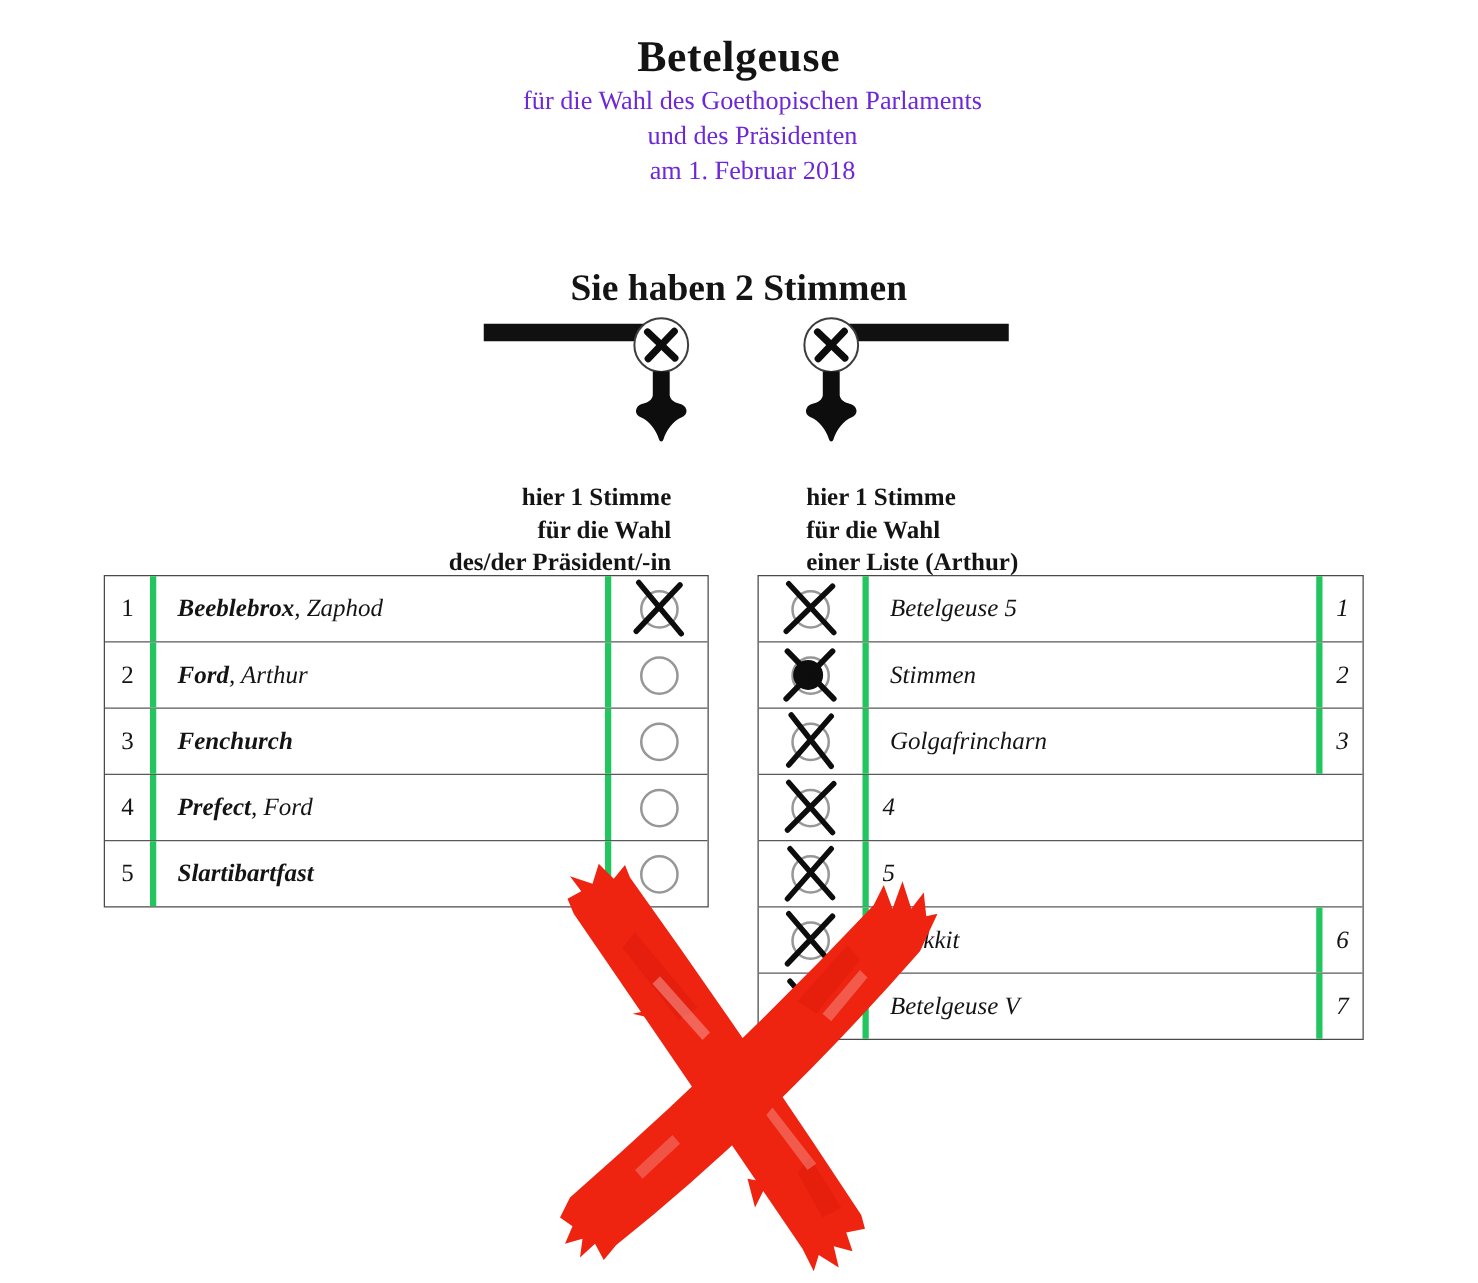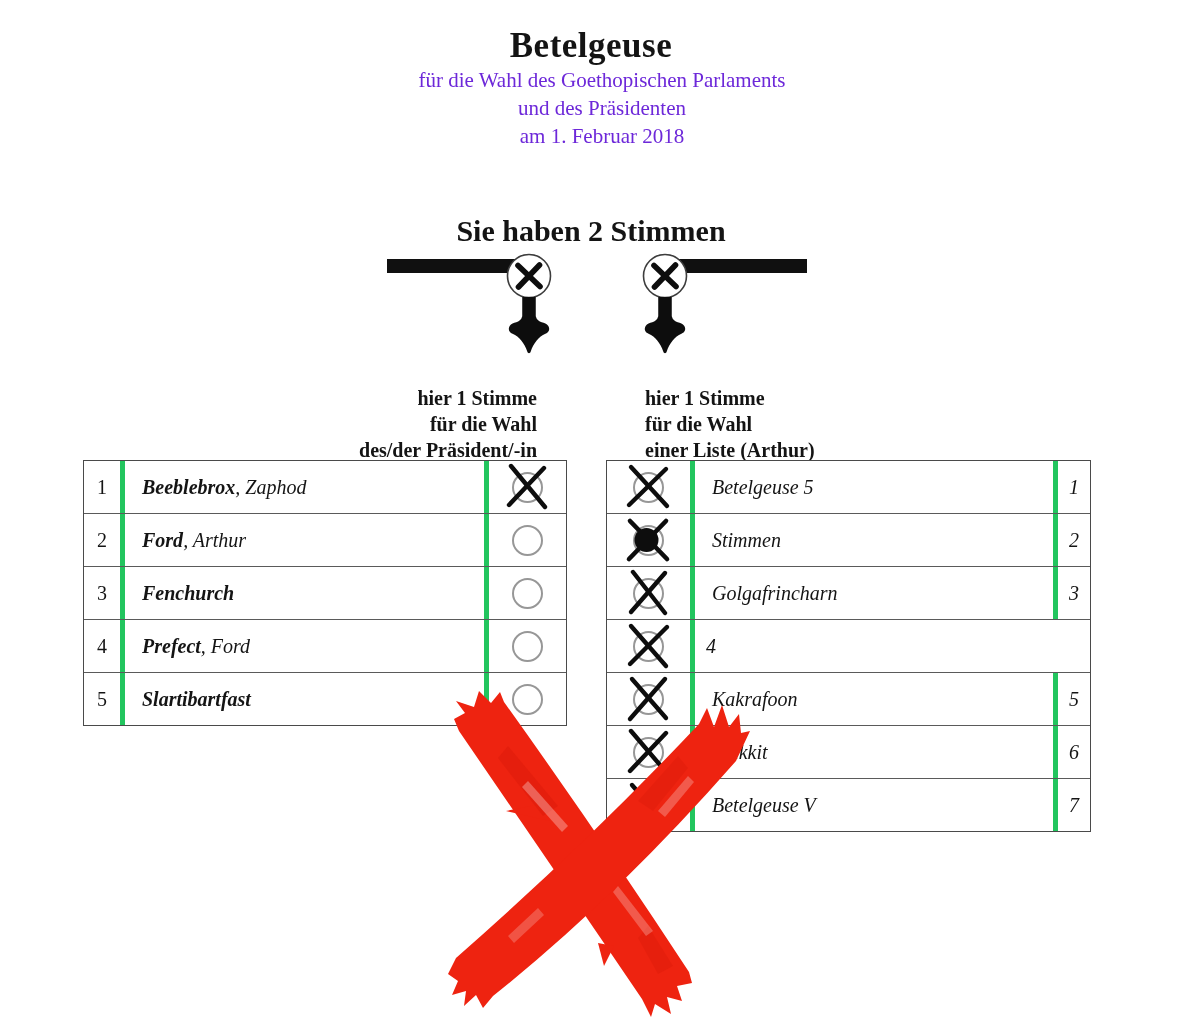--- a/index.html
+++ b/index.html
@@ -210,21 +210,20 @@
     </div>
 
     <div class="row">
       <div class="cell mark-cell">
         <div class="vote-circle"></div>
         <svg class="mark-svg" viewBox="0 0 48 48">
           <line x1="7" y1="4" x2="41" y2="43" stroke="#0d0d0d" stroke-width="4.4" stroke-linecap="round"></line>
           <line x1="40" y1="4" x2="5" y2="44" stroke="#0d0d0d" stroke-width="4.4" stroke-linecap="round"></line>
         </svg>
       </div>
-      <div class="cell name-cell">Kakrafoon</div>
       <div class="cell num-cell">5</div>
     </div>
 
     <div class="row">
       <div class="cell mark-cell">
         <div class="vote-circle"></div>
         <svg class="mark-svg" viewBox="0 0 48 48">
           <line x1="6" y1="3" x2="41" y2="44" stroke="#0d0d0d" stroke-width="4.4" stroke-linecap="round"></line>
           <line x1="41" y1="5" x2="5" y2="43" stroke="#0d0d0d" stroke-width="4.4" stroke-linecap="round"></line>
         </svg>

